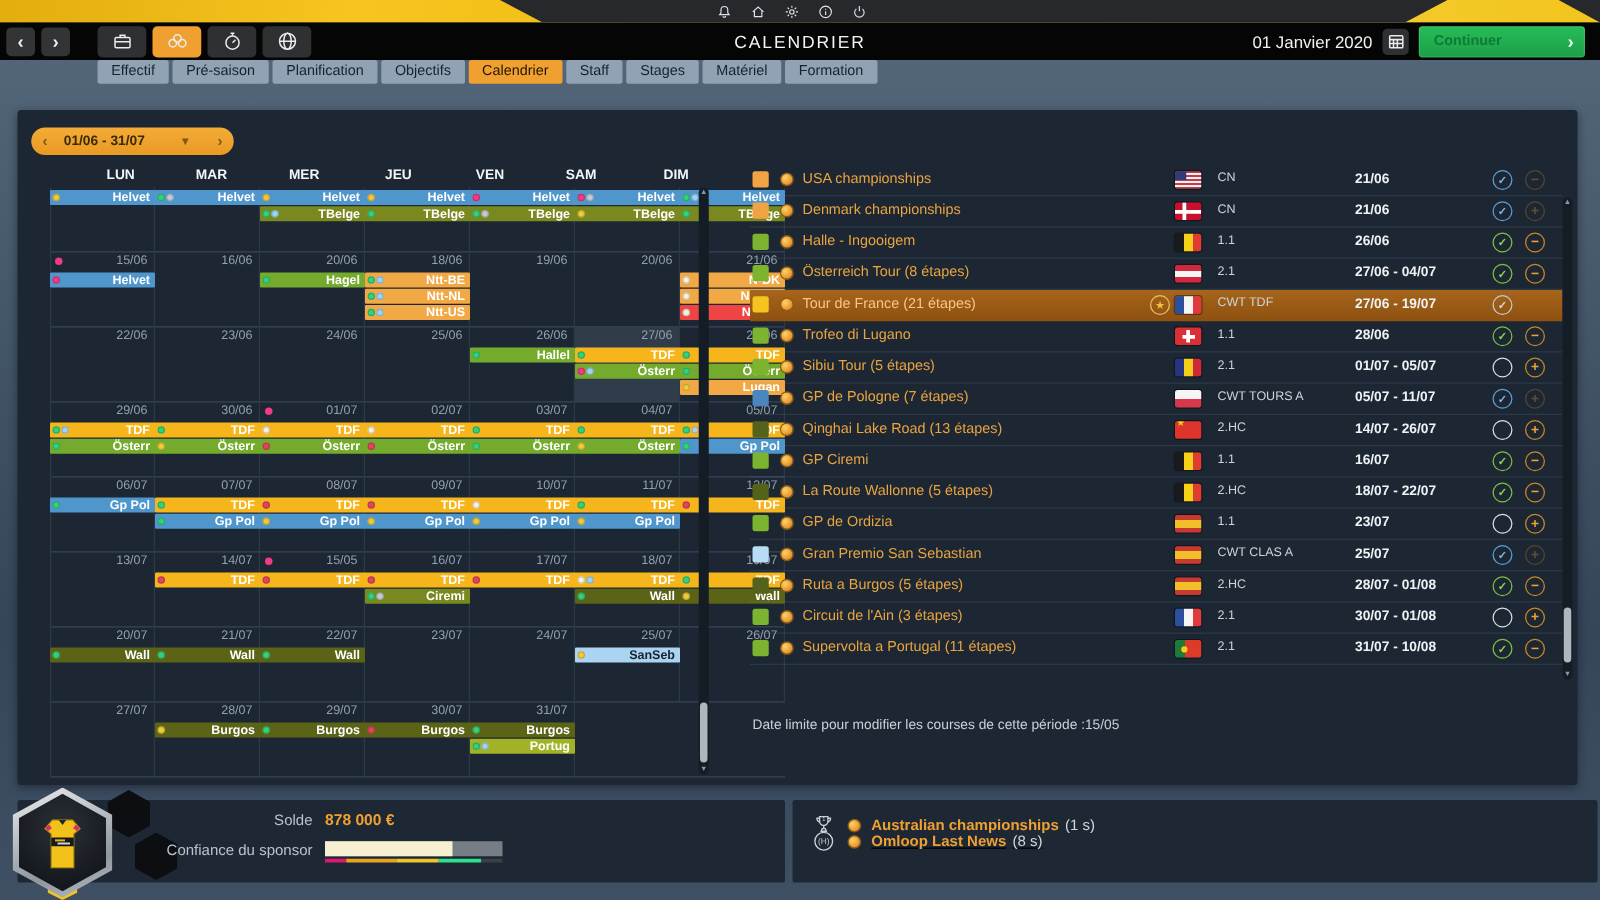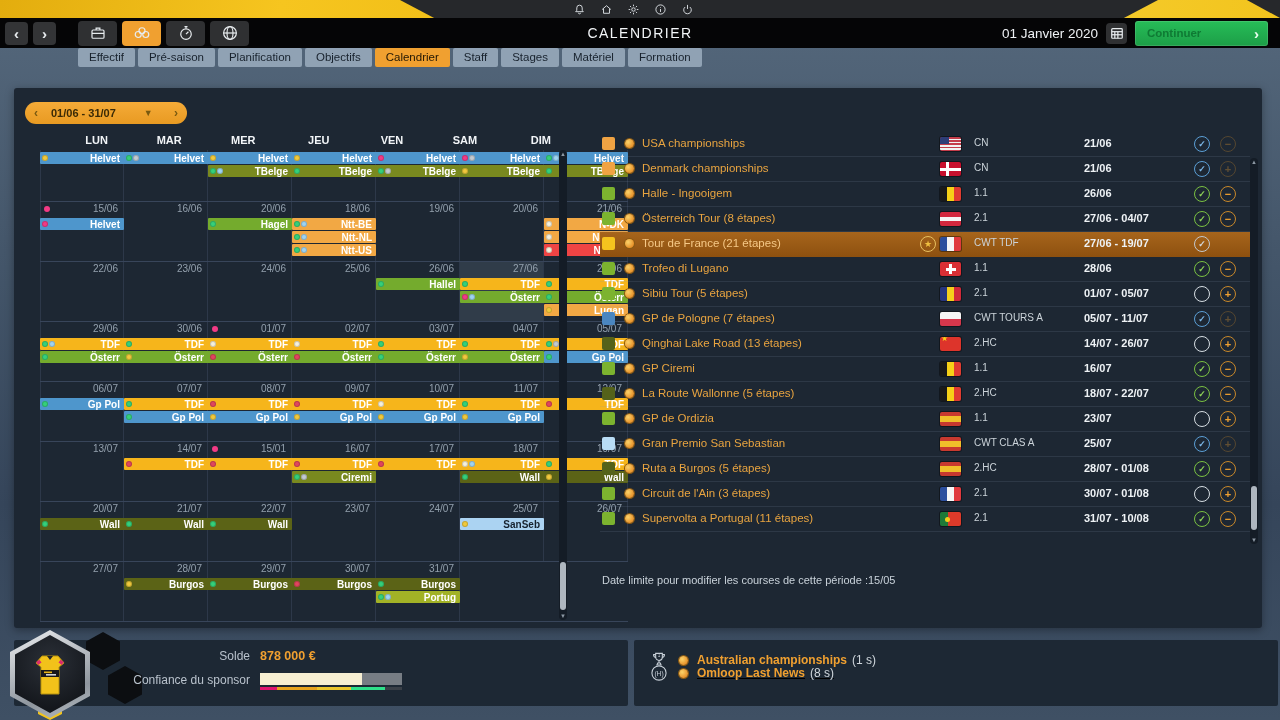--- a/index.html
+++ b/index.html
@@ -762,21 +762,21 @@
             <div class="wcell"></div>
             <div class="wcell"></div>
             <div class="wcell"></div>
             <div class="wcell"></div>
             <div class="wcell"></div>
             <div class="wcell"></div>
           </div>
           <div class="drow">
             <div class="dcell"><span>13/07</span></div>
             <div class="dcell"><span>14/07</span></div>
-            <div class="dcell"><span class="ddot" style="background: rgb(242, 58, 133);"></span><span>15/01</span></div>
+            <div class="dcell"><span class="ddot" style="background: rgb(242, 58, 133);"></span><span>15/05</span></div>
             <div class="dcell"><span>16/07</span></div>
             <div class="dcell"><span>17/07</span></div>
             <div class="dcell"><span>18/07</span></div>
             <div class="dcell"><span>19/07</span></div>
           </div>
           <div class="evline">
             <div class="evbar" style="grid-column: 2 / span 6; background: rgb(246, 181, 27);">
               <div class="evseg">
                 <span class="dots">
                   <span class="dot" style="background: rgb(224, 69, 94);"></span>

